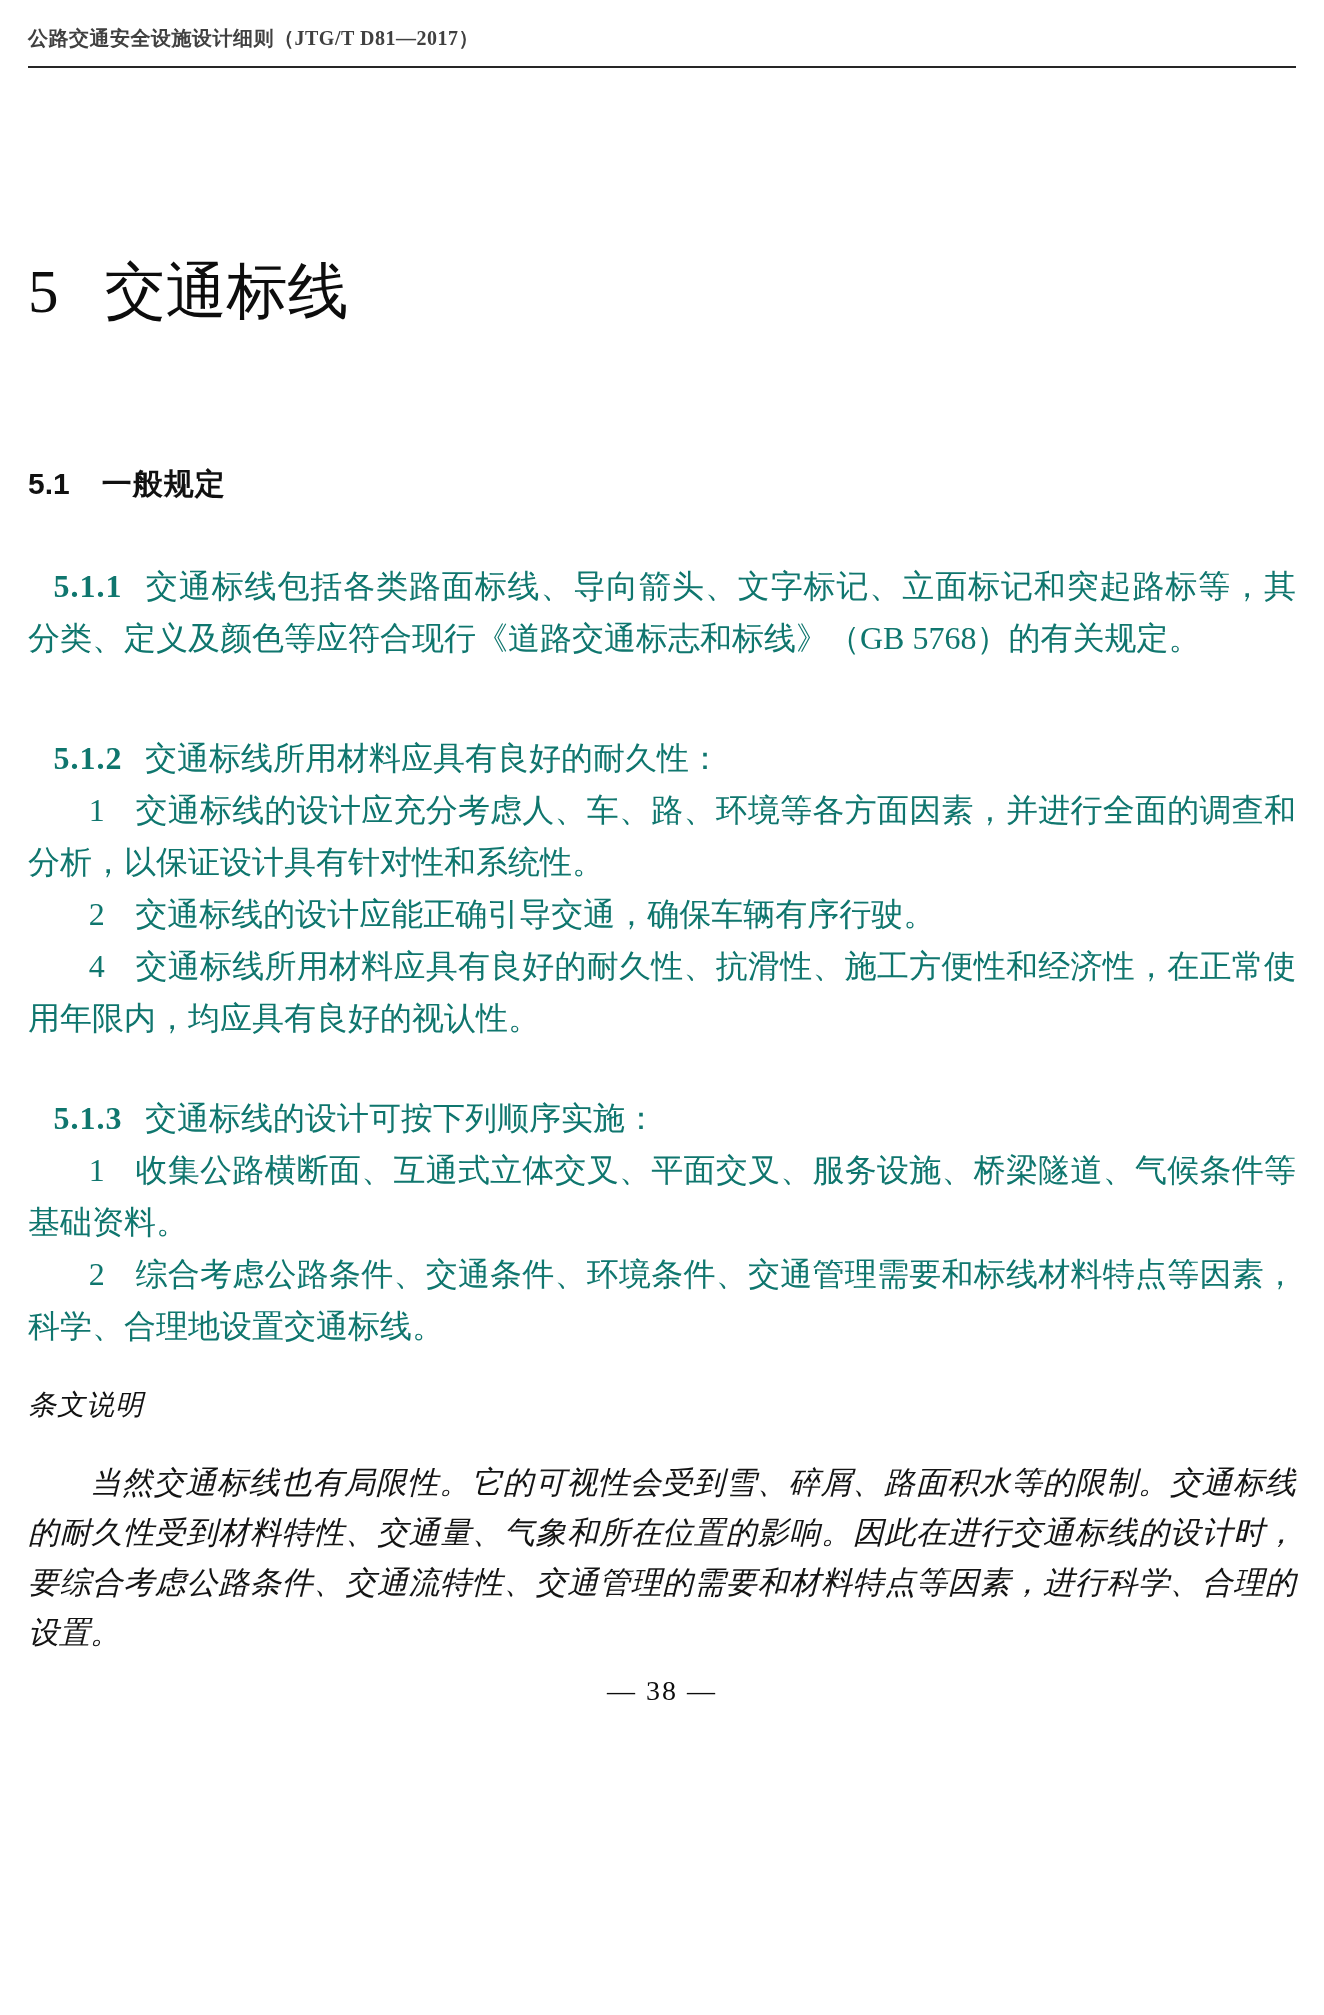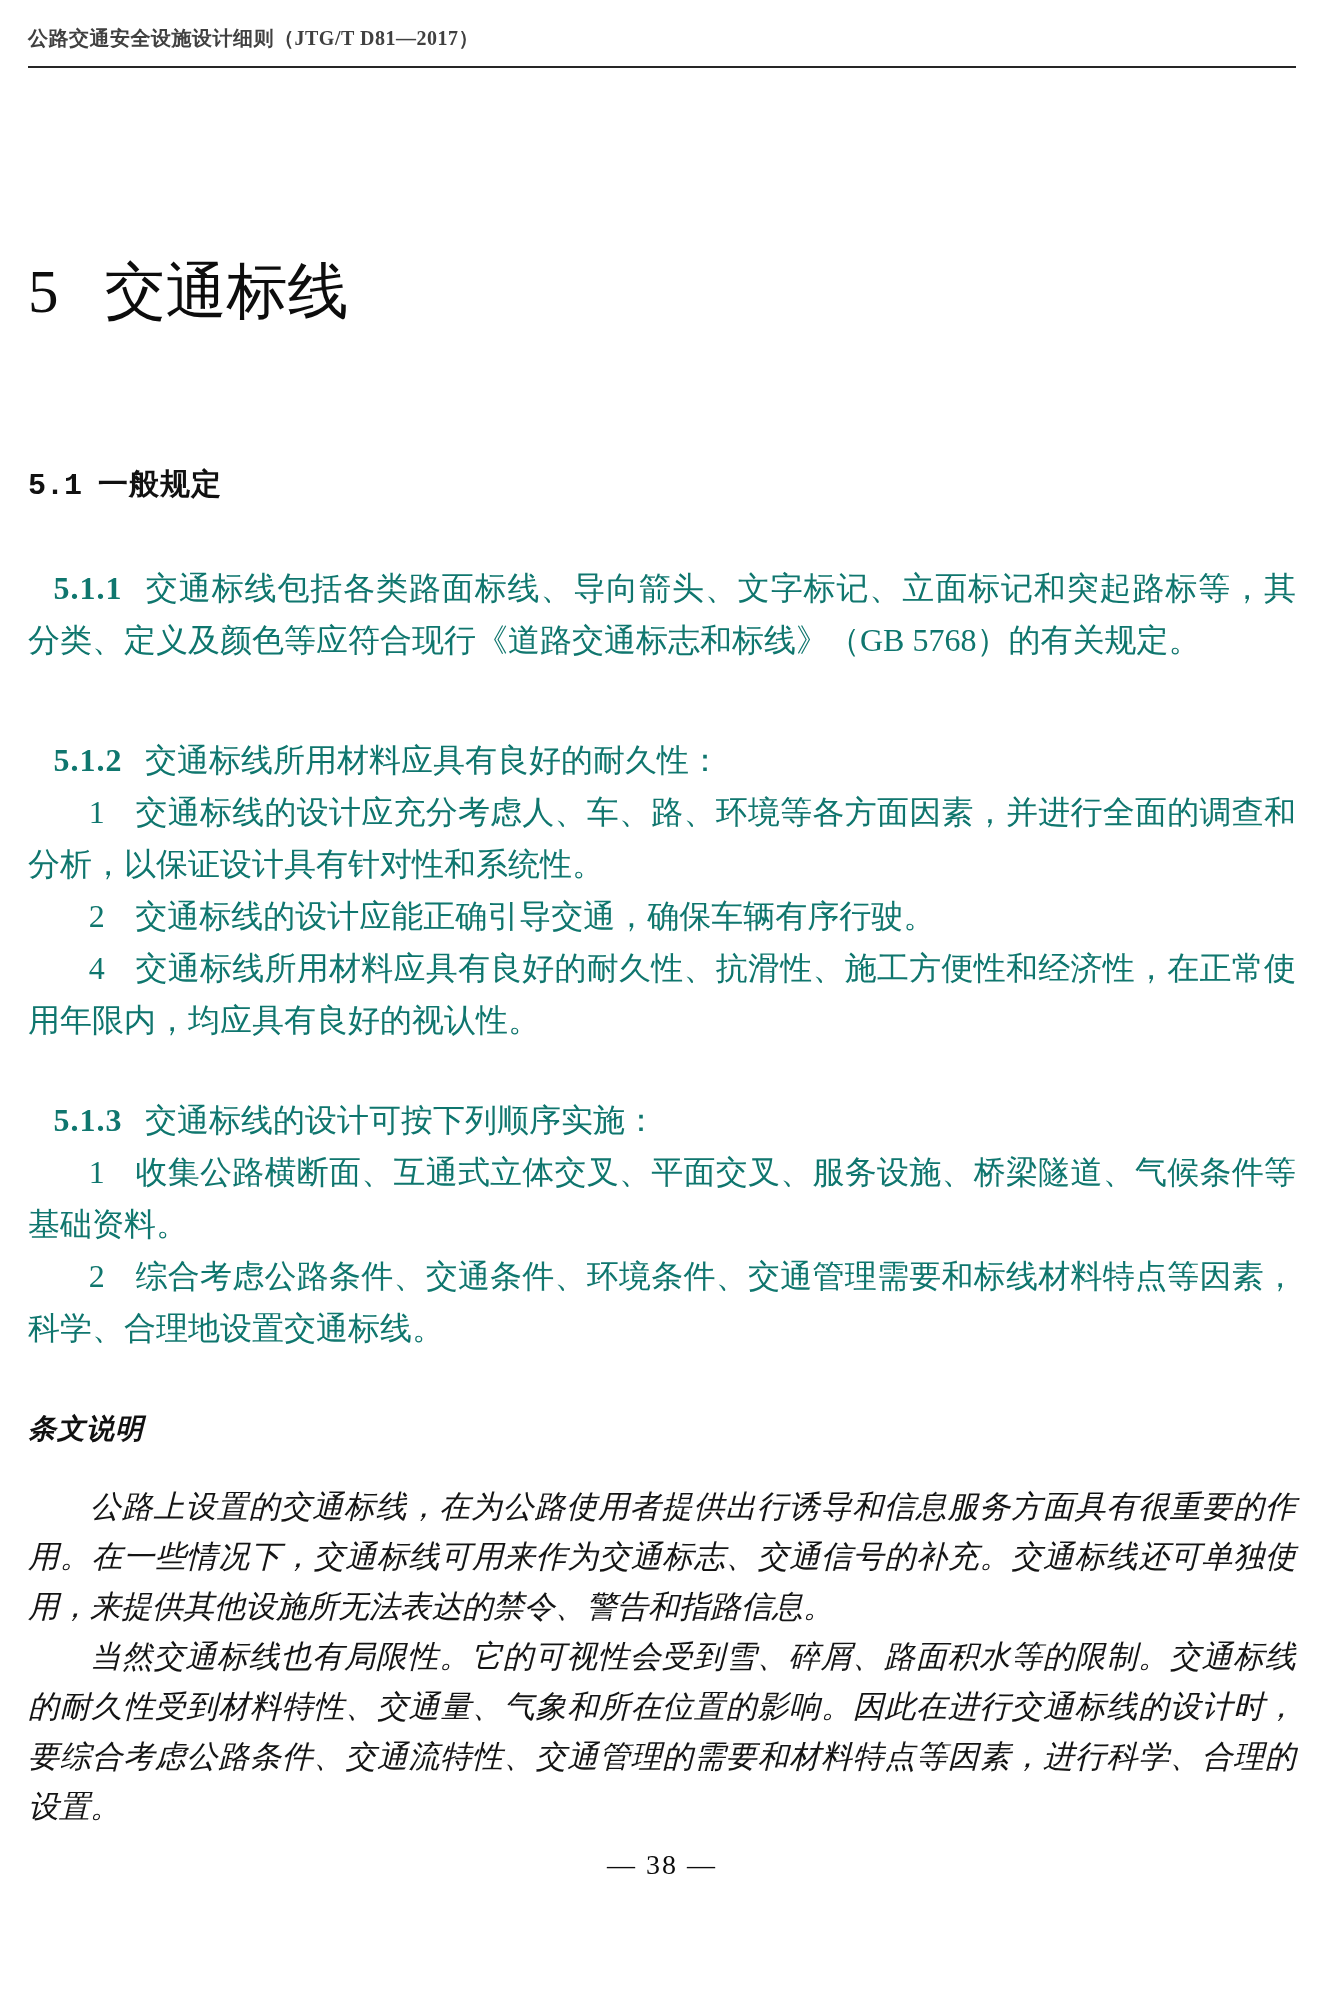--- a/index.html
+++ b/index.html
@@ -45,22 +45,22 @@
   }
   .chapter-num { margin-right: 46px; }
   
   .section-heading {
     margin-top: 146px;
     font-size: 30px;
     line-height: 36px;
     font-weight: 700;
   }
   .section-num {
-    font-family: Liberation Mono, monospace;
-    margin-right: 16px;
+    font-family: Liberation Sans, sans-serif;
+    margin-right: 32px;
   }
   .section-title {
     font-family: "Liberation Sans", "DejaVu Sans", sans-serif;
     letter-spacing: 1px;
   }
   
   .para {
     margin: 0;
     font-size: 32px;
     line-height: 52px;
@@ -75,24 +75,24 @@
     letter-spacing: 1px;
   }
   .item { text-indent: 1.9em; }
   .item-num { margin-right: 0.95em; }
   .clause { margin-top: 0; }
   #clauses .clause:nth-child(1) { margin-top: 58px; }
   #clauses .clause:nth-child(2) { margin-top: 68px; }
   #clauses .clause:nth-child(3) { margin-top: 48px; }
   
   .commentary-heading {
-    margin-top: 58px;
+    margin-top: 36px;
     font-size: 28px;
     line-height: 34px;
-    font-weight: 700;
+    font-weight: 400;
     font-style: italic;
     letter-spacing: 1px;
   }
   .commentary-para {
     font-style: italic;
     font-size: 31px;
     line-height: 50px;
     text-indent: 2em;
     color: #141414;
   }
@@ -136,19 +136,18 @@
       <div class="clause">
         <p class="para clause-lead"><span class="clause-num">5.1.3</span><span class="clause-text">交通标线的设计可按下列顺序实施：</span></p>
         <p class="para item"><span class="item-num">1</span><span class="item-text">收集公路横断面、互通式立体交叉、平面交叉、服务设施、桥梁隧道、气候条件等基础资料。</span></p>
         <p class="para item"><span class="item-num">2</span><span class="item-text">综合考虑公路条件、交通条件、环境条件、交通管理需要和标线材料特点等因素，科学、合理地设置交通标线。</span></p>
       </div>
     </div>
 
   <h3 class="commentary-heading">条文说明</h3>
 
   <div id="commentary-paras">
-      <p class="para commentary-para">公路上设置的交通标线，在为公路使用者提供出行诱导和信息服务方面具有很重要的作用。在一些情况下，交通标线可用来作为交通标志、交通信号的补充。交通标线还可单独使用，来提供其他设施所无法表达的禁令、警告和指路信息。</p>
       <p class="para commentary-para">当然交通标线也有局限性。它的可视性会受到雪、碎屑、路面积水等的限制。交通标线的耐久性受到材料特性、交通量、气象和所在位置的影响。因此在进行交通标线的设计时，要综合考虑公路条件、交通流特性、交通管理的需要和材料特点等因素，进行科学、合理的设置。</p>
     </div>
 
   <div class="page-footer">— 38 —</div>
 
 </div>
 
 </body></html>

